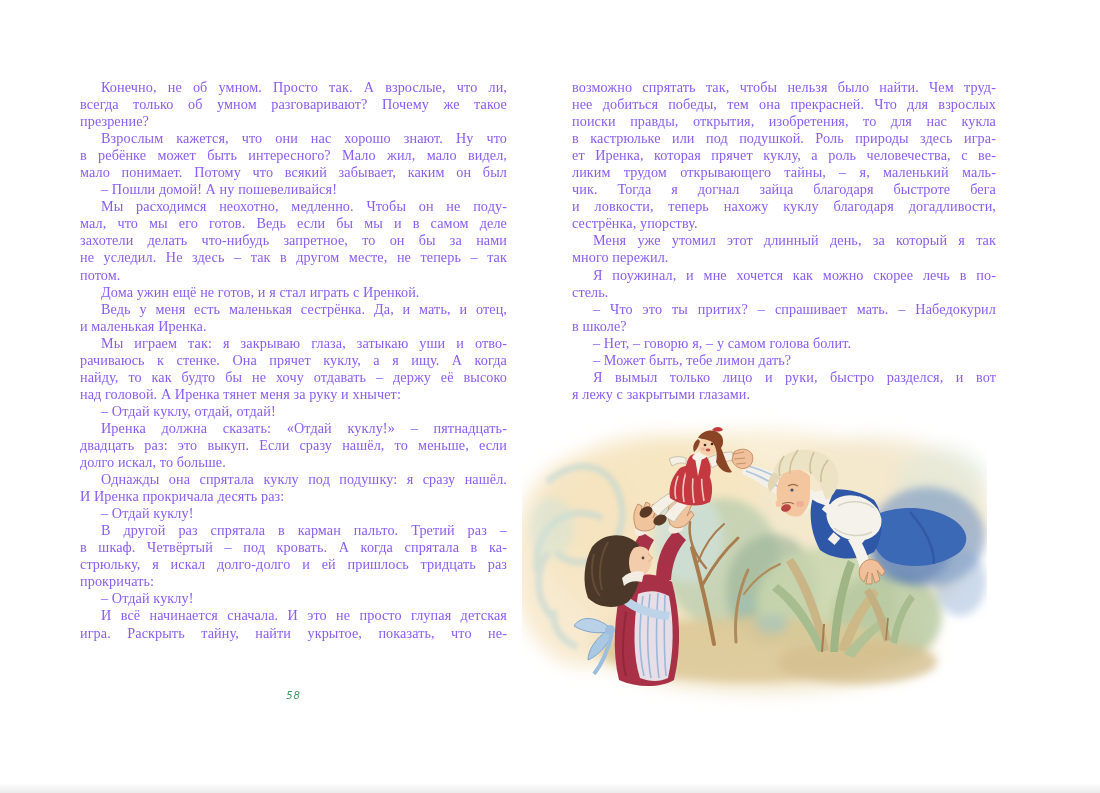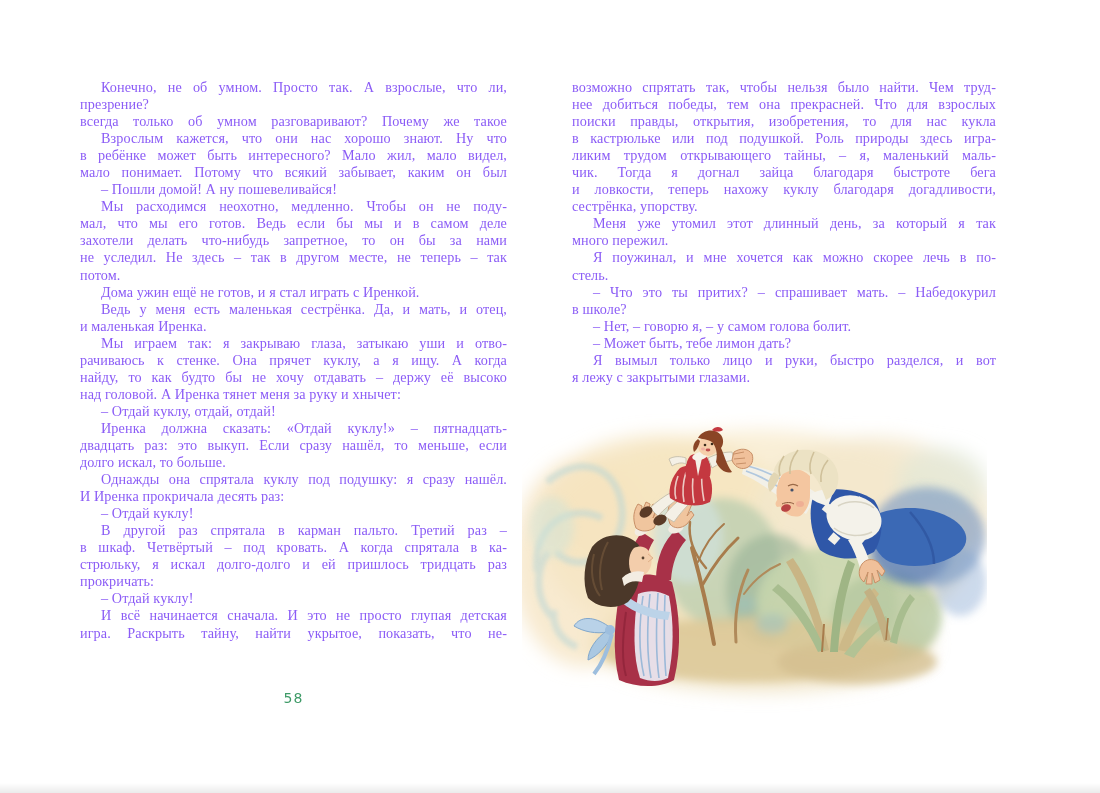--- a/index.html
+++ b/index.html
@@ -20,42 +20,42 @@
   #right-text{left:48px;width:424px;}
   .line{
     height:17.05px;overflow:hidden;
     text-align:justify;text-align-last:justify;
   }
   .line.last{text-align-last:left;}
   .line.indent{text-indent:21px;}
   .page-number{
     position:absolute;left:80px;width:427px;top:690px;
     text-align:center;
-    font-family:"DejaVu Sans",sans-serif;
-    font-size:14px;color:#3f9b68;letter-spacing:1px;
+    font-family:"DejaVu Sans",sans-serif;font-style:italic;
+    font-size:10px;color:#3f9b68;letter-spacing:1px;
   }
   .illustration{
     position:absolute;left:-2px;top:412px;width:465px;height:330px;
   }
   .scan-shadow{
     position:absolute;left:0;right:0;bottom:0;height:10px;
     background:linear-gradient(to bottom,rgba(0,0,0,0),rgba(0,0,0,0.08));
     pointer-events:none;
   }
 </style>
 </head>
 <body>
 
 <div class="spread">
 
   <div class="page left">
     <div class="text-block" id="left-text">
         <div class="line indent">Конечно, не об умном. Просто так. А взрослые, что ли,</div>
+        <div class="line">всегда только об умном разговаривают? Почему же такое</div>
         <div class="line last">презрение?</div>
-        <div class="line">всегда только об умном разговаривают? Почему же такое</div>
         <div class="line indent">Взрослым кажется, что они нас хорошо знают. Ну что</div>
         <div class="line">в ребёнке может быть интересного? Мало жил, мало видел,</div>
         <div class="line">мало понимает. Потому что всякий забывает, каким он был</div>
         <div class="line indent last">– Пошли домой! А ну пошевеливайся!</div>
         <div class="line indent">Мы расходимся неохотно, медленно. Чтобы он не поду-</div>
         <div class="line">мал, что мы его готов. Ведь если бы мы и в самом деле</div>
         <div class="line">захотели делать что-нибудь запретное, то он бы за нами</div>
         <div class="line">не уследил. Не здесь – так в другом месте, не теперь – так</div>
         <div class="line last">потом.</div>
         <div class="line indent last">Дома ужин ещё не готов, и я стал играть с Иренкой.</div>
@@ -82,20 +82,21 @@
       </div>
     <div class="page-number">58</div>
   </div>
 
   <div class="page right">
     <div class="text-block" id="right-text">
         <div class="line">возможно спрятать так, чтобы нельзя было найти. Чем труд-</div>
         <div class="line">нее добиться победы, тем она прекрасней. Что для взрослых</div>
         <div class="line">поиски правды, открытия, изобретения, то для нас кукла</div>
         <div class="line">в кастрюльке или под подушкой. Роль природы здесь игра-</div>
+        <div class="line">ет Иренка, которая прячет куклу, а роль человечества, с ве-</div>
         <div class="line">ликим трудом открывающего тайны, – я, маленький маль-</div>
         <div class="line">чик. Тогда я догнал зайца благодаря быстроте бега</div>
         <div class="line">и ловкости, теперь нахожу куклу благодаря догадливости,</div>
         <div class="line last">сестрёнка, упорству.</div>
         <div class="line indent">Меня уже утомил этот длинный день, за который я так</div>
         <div class="line last">много пережил.</div>
         <div class="line indent">Я поужинал, и мне хочется как можно скорее лечь в по-</div>
         <div class="line last">стель.</div>
         <div class="line indent">– Что это ты притих? – спрашивает мать. – Набедокурил</div>
         <div class="line last">в школе?</div>

